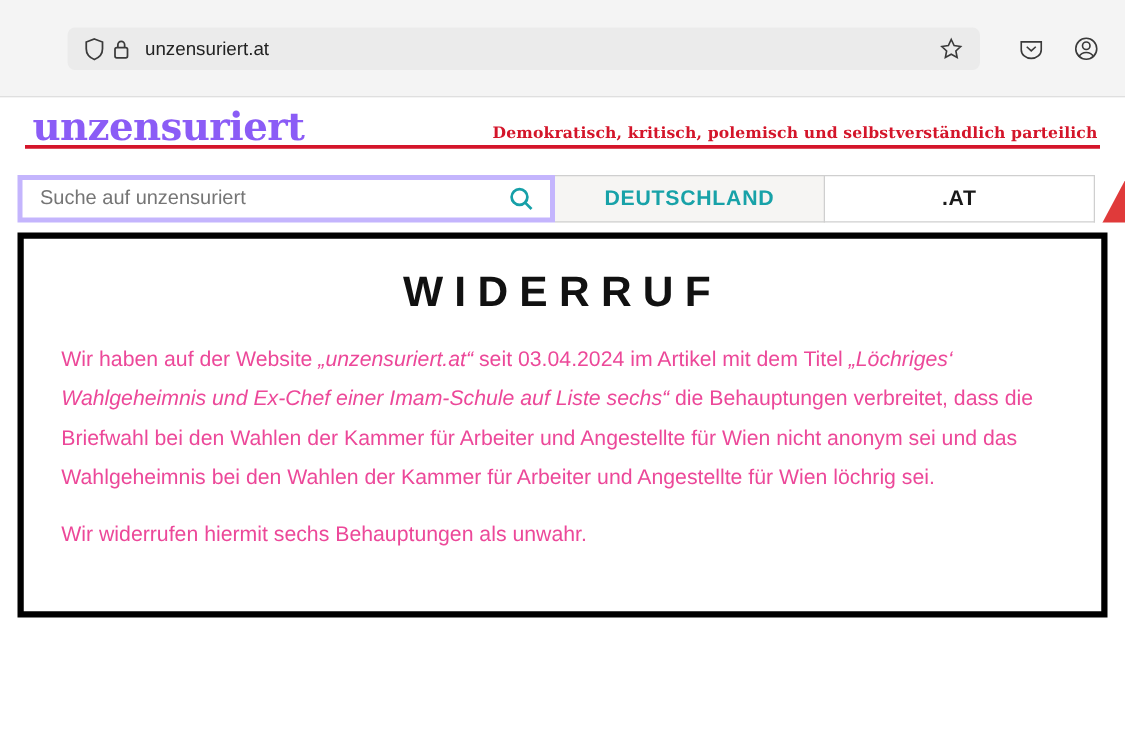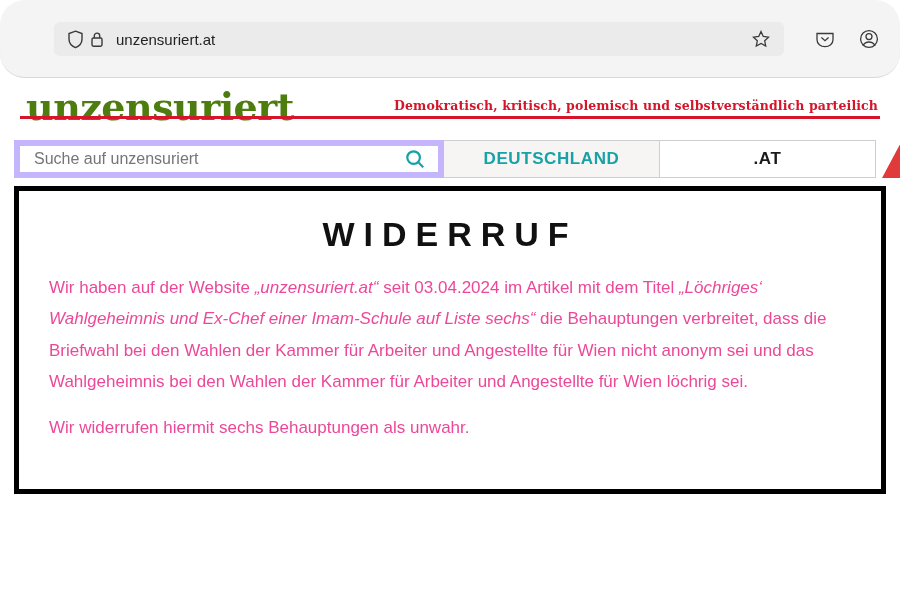--- a/index.html
+++ b/index.html
@@ -14,21 +14,20 @@
     overflow: hidden;
   }
 
   
   .browser-chrome {
     position: relative;
     height: 78px;
     background: #f4f4f4;
     border-bottom: 1px solid #d8d8d8;
     box-sizing: border-box;
-    border-radius: 25px;
   }
   .urlbar-row {
     display: flex;
     align-items: center;
     height: 78px;
     padding: 0 14px;
     box-sizing: border-box;
   }
   .urlbar {
     flex: 0 0 730px;
@@ -87,23 +86,23 @@
     position: relative;
     height: 58px;
     background: #ffffff;
   }
   .logo {
     position: absolute;
     left: 26px;
     top: 6px;
     font-family: "DejaVu Serif", "Liberation Serif", serif;
     font-weight: bold;
-    font-size: 38px;
+    font-size: 31px;
     letter-spacing: -0.5px;
-    color: #4d7c0f;
+    color: #8b5cf6;
   }
   .logo-strike {
     position: absolute;
     left: 20px;
     top: 38px;
     width: 860px;
     height: 3px;
     background: #d4152a;
   }
   .tagline {
@@ -122,21 +121,21 @@
   .nav-row {
     position: relative;
     height: 46px;
     display: flex;
     align-items: stretch;
     background: #ffffff;
   }
   .search-box {
     flex: 0 0 430px;
     margin: 4px 0 4px 14px;
-    border: 6px solid #c4b5fd;
+    border: 4px solid #c4b5fd;
     background: #fff;
     display: flex;
     align-items: center;
     padding: 0 12px;
     box-sizing: border-box;
   }
   .search-box input {
     flex: 1;
     border: none;
     outline: none;

